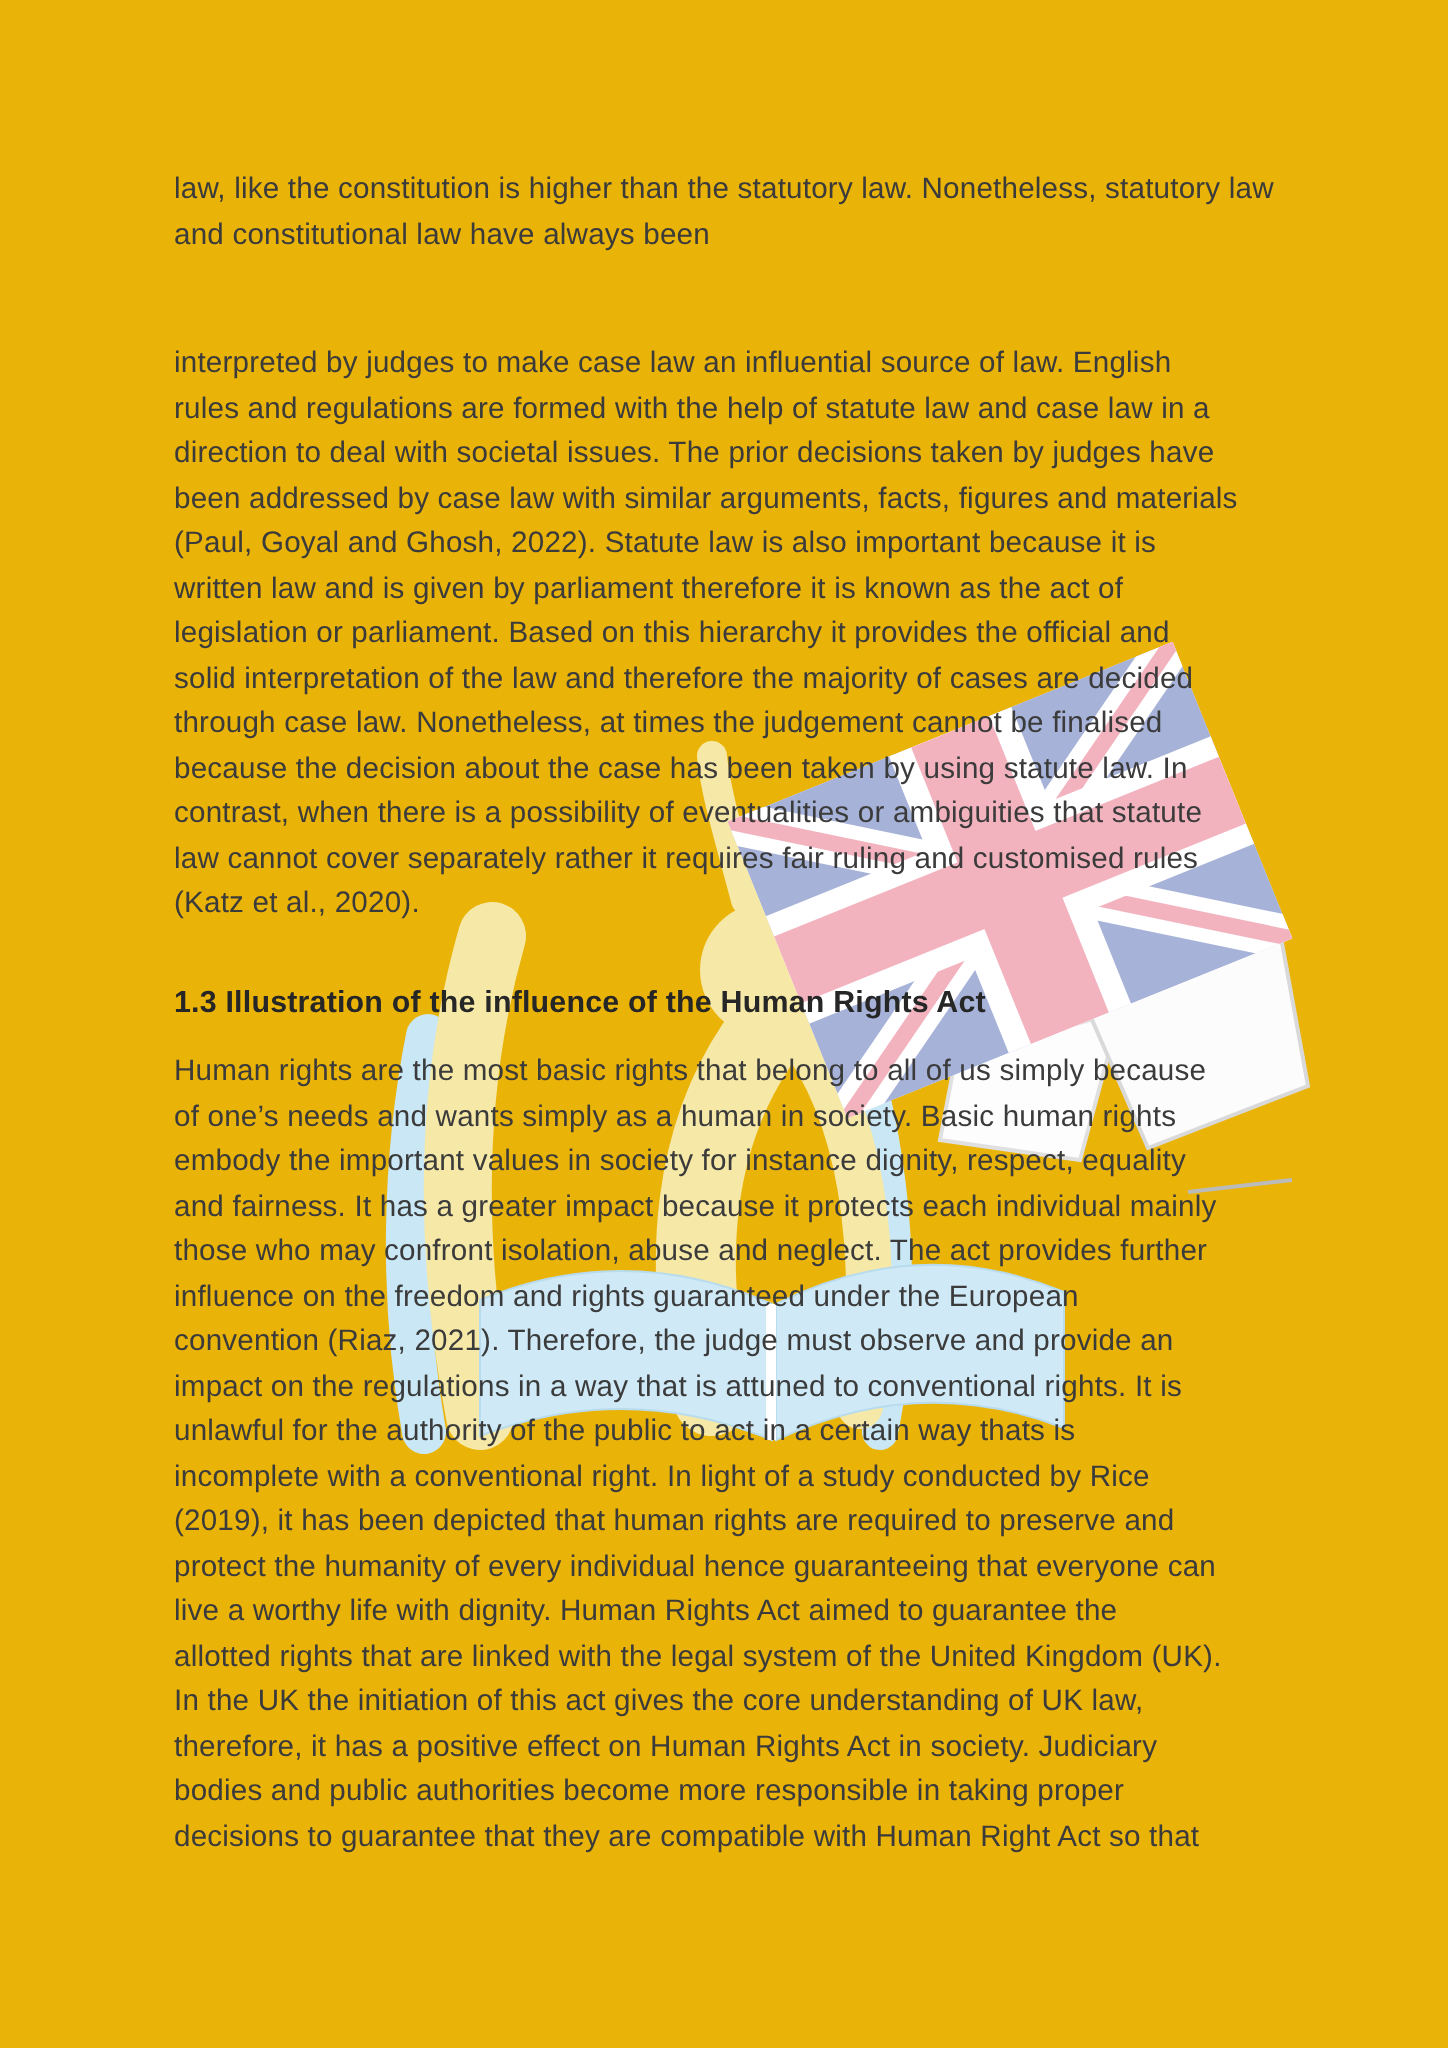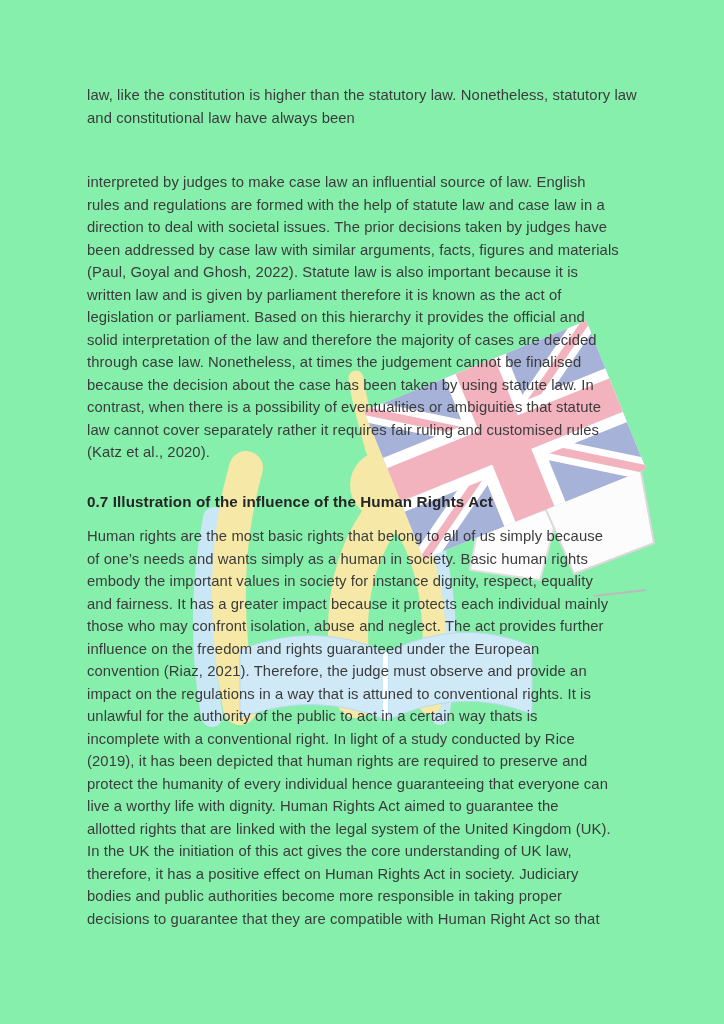--- a/index.html
+++ b/index.html
@@ -4,21 +4,21 @@
 <style>
   html, body {
     margin: 0;
     padding: 0;
     background: #ffffff;
   }
   .page {
     position: relative;
     width: 724px;
     height: 1024px;
-    background: #86efac;
+    background: #eab308;
     overflow: hidden;
     font-family: "Liberation Sans", sans-serif;
   }
   .watermark {
     position: absolute;
     left: 178px;
     top: 318px;
     width: 484px;
     height: 424px;
     z-index: 0;
@@ -122,21 +122,21 @@
 (Paul, Goyal and Ghosh, 2022). Statute law is also important because it is
 written law and is given by parliament therefore it is known as the act of
 legislation or parliament. Based on this hierarchy it provides the official and
 solid interpretation of the law and therefore the majority of cases are decided
 through case law. Nonetheless, at times the judgement cannot be finalised
 because the decision about the case has been taken by using statute law. In
 contrast, when there is a possibility of eventualities or ambiguities that statute
 law cannot cover separately rather it requires fair ruling and customised rules
 (Katz et al., 2020).</p>
 
-    <h2 class="doc-heading">0.7 Illustration of the influence of the Human Rights Act</h2>
+    <h2 class="doc-heading">1.3 Illustration of the influence of the Human Rights Act</h2>
 
     <p class="doc-paragraph para-3">Human rights are the most basic rights that belong to all of us simply because
 of one’s needs and wants simply as a human in society. Basic human rights
 embody the important values in society for instance dignity, respect, equality
 and fairness. It has a greater impact because it protects each individual mainly
 those who may confront isolation, abuse and neglect. The act provides further
 influence on the freedom and rights guaranteed under the European
 convention (Riaz, 2021). Therefore, the judge must observe and provide an
 impact on the regulations in a way that is attuned to conventional rights. It is
 unlawful for the authority of the public to act in a certain way thats is

